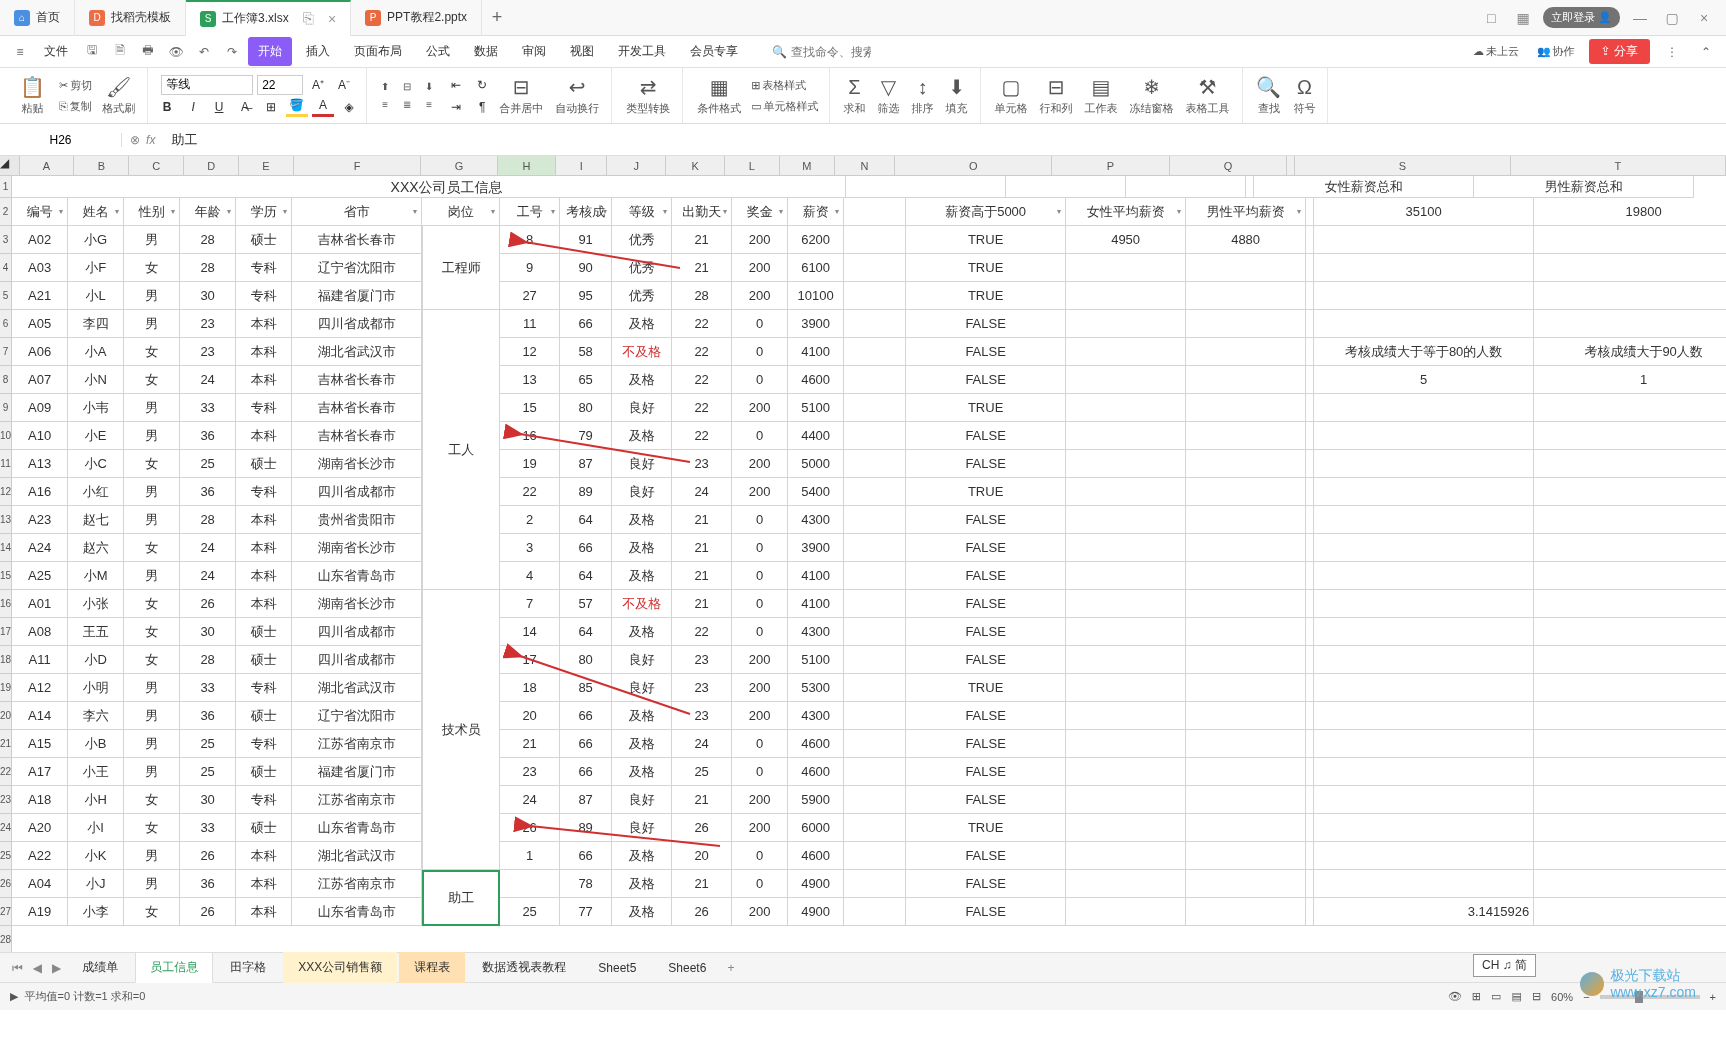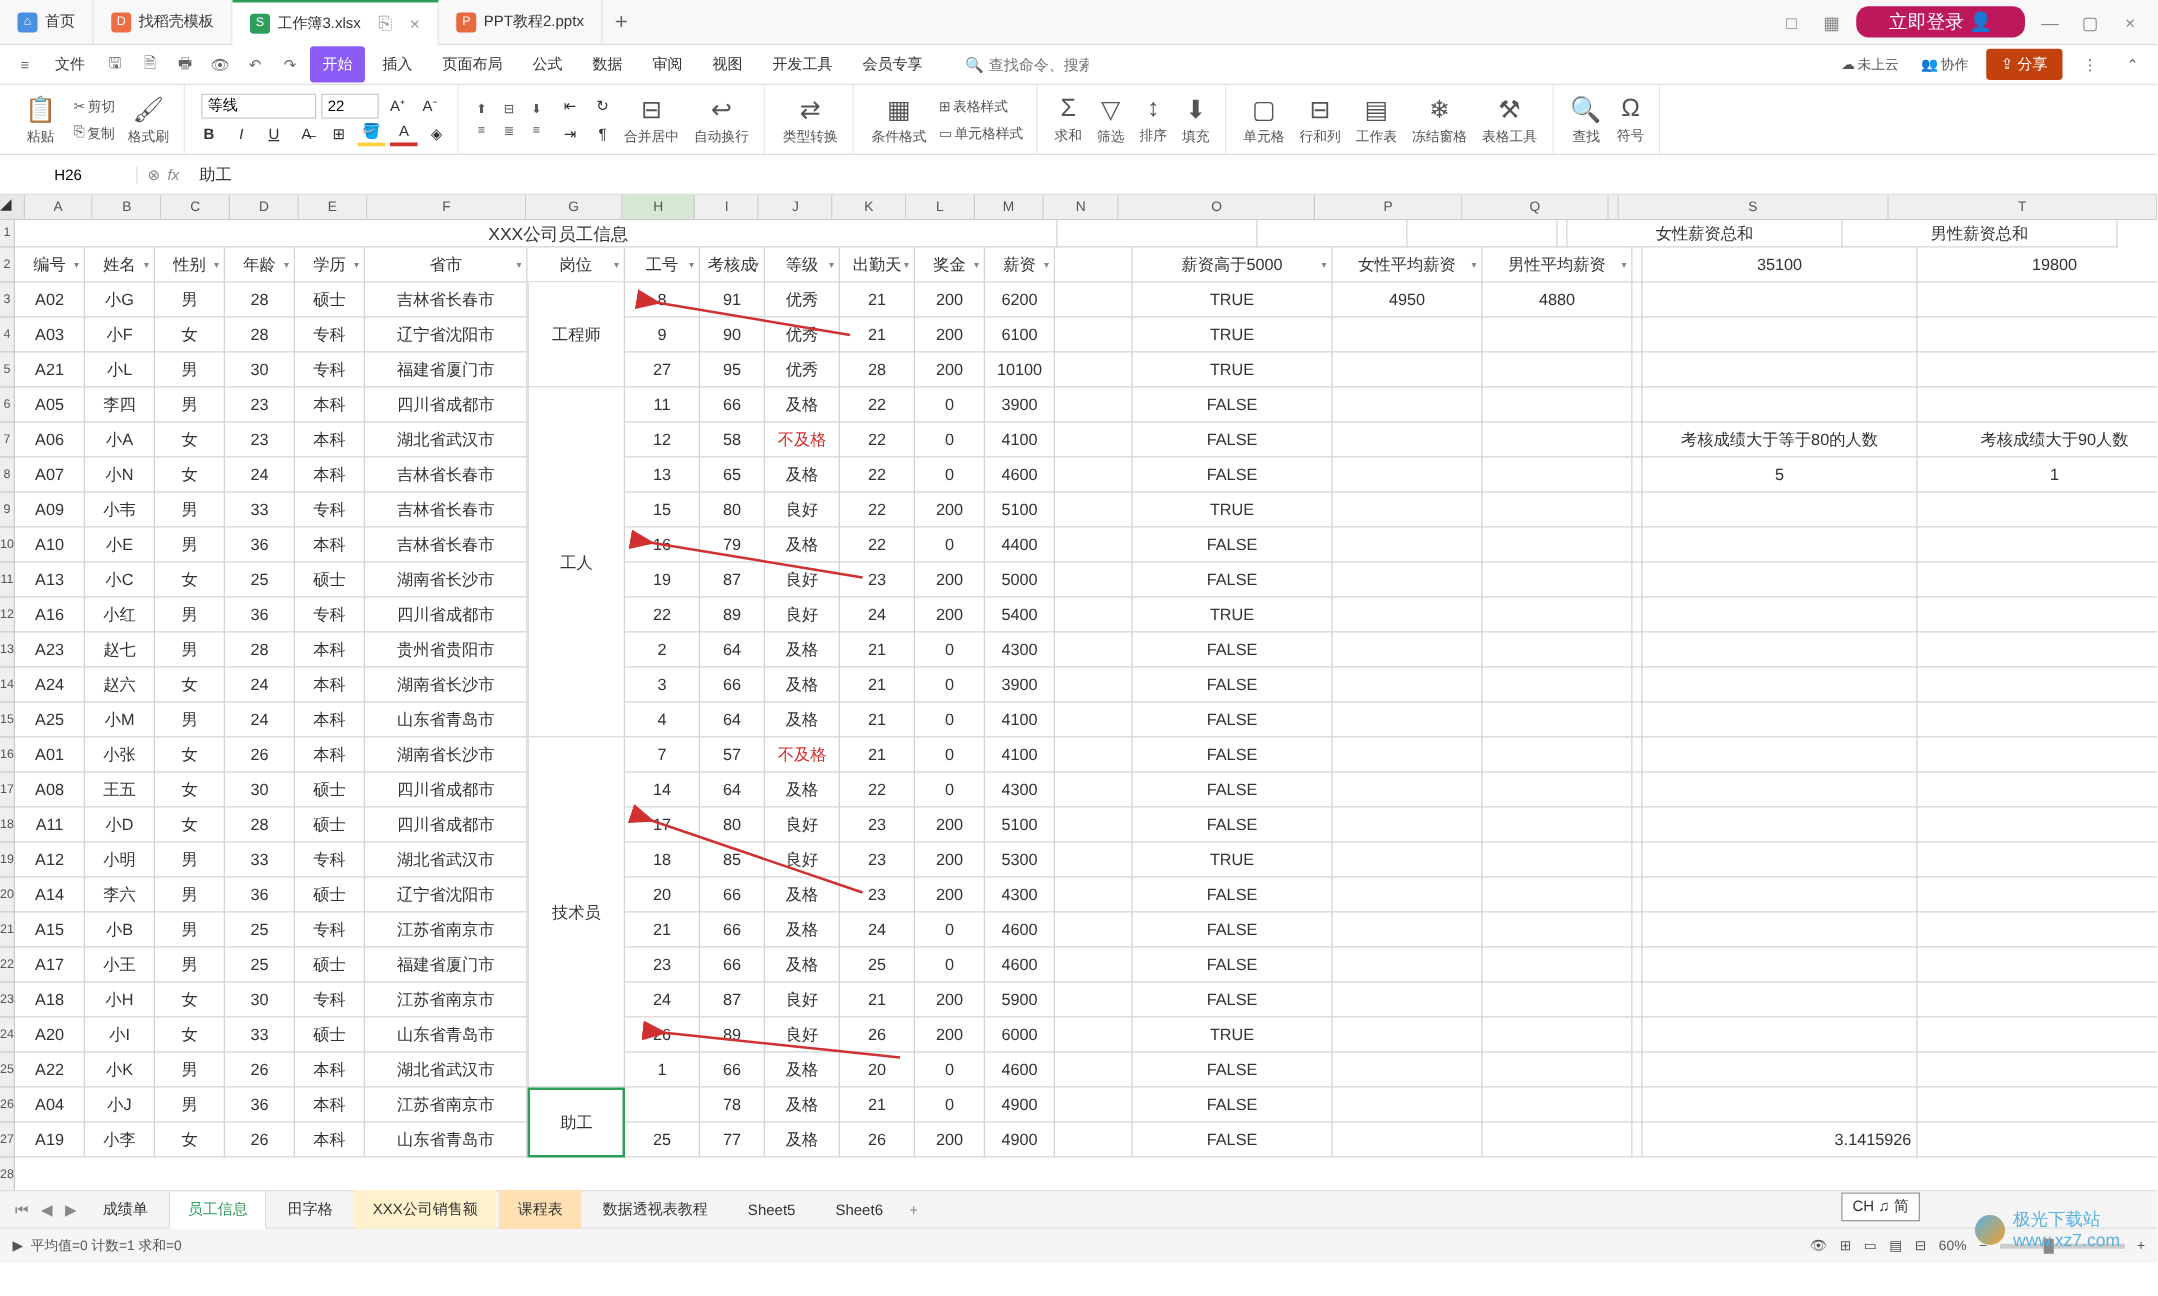--- a/index.html
+++ b/index.html
@@ -11,51 +11,51 @@
 .tab.active { background: #fff; border-top: 2px solid #2e9e5b; }
 .tab-icon { width: 16px; height: 16px; border-radius: 3px; display: inline-flex; align-items: center; justify-content: center; font-size: 10px; color: #fff; }
 .tab-icon.home { background: #4a90e2; }
 .tab-icon.doc { background: #ed6d46; }
 .tab-icon.xls { background: #2e9e5b; }
 .tab-icon.ppt { background: #e8683f; }
 .tab-close { font-size: 14px; color: #999; margin-left: 8px; }
 .tab-add { width: 30px; text-align: center; font-size: 18px; color: #666; cursor: pointer; }
 .titlebar-right { margin-left: auto; display: flex; align-items: center; gap: 8px; padding-right: 10px; }
 .titlebar-icon { width: 24px; height: 24px; display: flex; align-items: center; justify-content: center; color: #888; font-size: 14px; cursor: pointer; }
-.login-btn { background: #be185d; color: #fff; padding: 3px 26px; border-radius: 10px; font-size: 15px; cursor: pointer; }
+.login-btn { background: #737373; color: #fff; padding: 3px 8px; border-radius: 10px; font-size: 11px; cursor: pointer; }
 
 
 .menubar { height: 32px; background: #fff; display: flex; align-items: center; border-bottom: 1px solid #e0e0e0; padding: 0 8px; gap: 4px; }
 .menu-icon { width: 24px; height: 24px; display: flex; align-items: center; justify-content: center; color: #666; cursor: pointer; }
 .menu-file { padding: 2px 8px; font-size: 12px; cursor: pointer; }
 .menu-tab { padding: 6px 10px; font-size: 12px; cursor: pointer; color: #333; }
 .menu-tab.active { background: #8b5cf6; color: #fff; border-radius: 3px; }
 .menu-search { margin-left: 20px; display: flex; align-items: center; gap: 4px; color: #999; }
 .menu-search input { border: none; outline: none; font-size: 12px; width: 80px; }
 .menubar-right { margin-left: auto; display: flex; align-items: center; gap: 10px; }
-.share-btn { background: #c2410c; color: #fff; padding: 4px 12px; border-radius: 3px; font-size: 12px; cursor: pointer; }
+.share-btn { background: #ef4444; color: #fff; padding: 4px 12px; border-radius: 3px; font-size: 12px; cursor: pointer; }
 
 
 .ribbon { height: 56px; background: #fff; display: flex; align-items: center; border-bottom: 1px solid #ddd; padding: 0 8px; gap: 2px; }
 .ribbon-group { display: flex; align-items: center; height: 100%; border-right: 1px solid #e8e8e8; padding: 0 6px; }
 .ribbon-group.col { flex-direction: column; justify-content: center; gap: 2px; }
 .ribbon-btn-lg { display: flex; flex-direction: column; align-items: center; gap: 2px; cursor: pointer; padding: 2px 6px; }
 .ribbon-btn-lg .icon { font-size: 20px; color: #555; }
 .ribbon-btn-lg .label { font-size: 11px; color: #555; }
 .ribbon-small-row { display: flex; align-items: center; gap: 4px; }
 .ribbon-small { padding: 2px 4px; font-size: 11px; cursor: pointer; color: #555; display: flex; align-items: center; gap: 2px; }
 .font-select { border: 1px solid #ccc; padding: 2px 4px; font-size: 12px; width: 92px; }
 .size-select { border: 1px solid #ccc; padding: 2px 4px; font-size: 12px; width: 46px; }
 .fmt-btn { width: 22px; height: 20px; display: flex; align-items: center; justify-content: center; cursor: pointer; font-size: 12px; }
 .align-grid { display: grid; grid-template-columns: repeat(3, 20px); gap: 2px; }
 .align-btn { width: 20px; height: 16px; border: 1px solid transparent; cursor: pointer; display: flex; align-items: center; justify-content: center; font-size: 10px; color: #555; }
 
 
 .formula-bar { height: 32px; border-bottom: 1px solid #ddd; display: flex; align-items: center; background: #fff; }
-.name-box { width: 110px; border-right: 1px solid #ddd; padding: 0 8px; display: flex; align-items: center; justify-content: center; font-size: 12px; }
+.name-box { width: 122px; border-right: 1px solid #ddd; padding: 0 8px; display: flex; align-items: center; justify-content: center; font-size: 12px; }
 .name-box input { border: none; outline: none; width: 100%; text-align: center; font-size: 12px; }
 .fx-icons { padding: 0 8px; display: flex; gap: 6px; color: #888; }
 .formula-input { flex: 1; padding: 0 8px; font-size: 13px; }
 
 
 .sheet-area { position: relative; height: 796px; overflow: hidden; }
 .col-headers { display: flex; height: 20px; background: #f0f0f0; border-bottom: 1px solid #ccc; }
 .corner { width: 20px; border-right: 1px solid #ccc; background: #e8e8e8; }
 .col-h { border-right: 1px solid #ccc; text-align: center; font-size: 11px; color: #555; line-height: 20px; background: #efefef; }
 .col-h.sel { background: #d4e8d4; }

